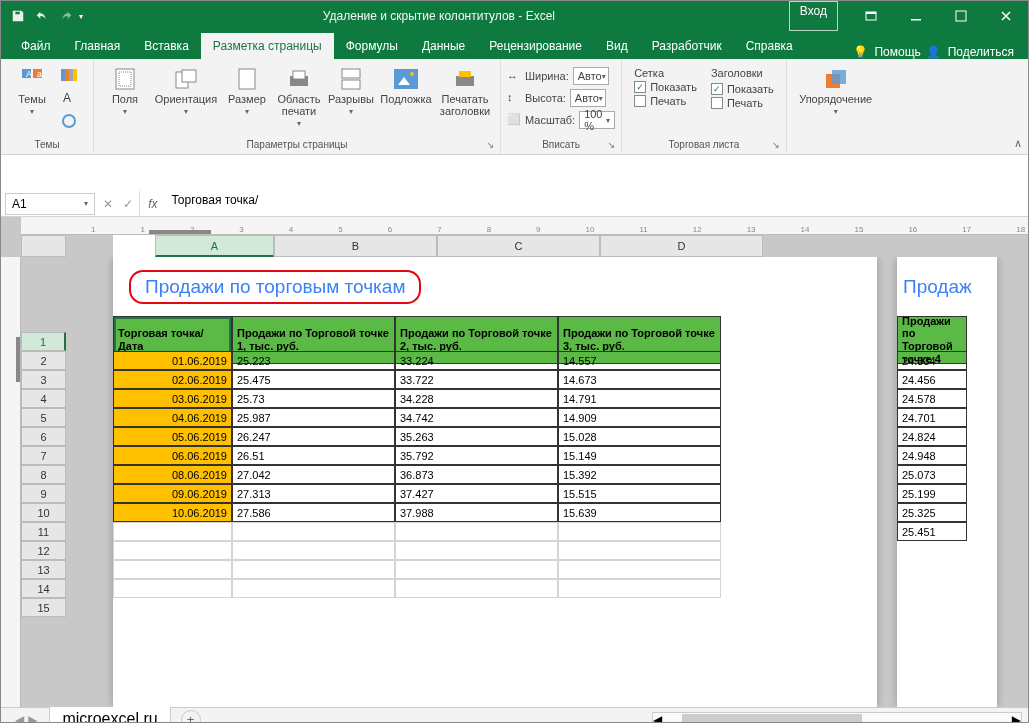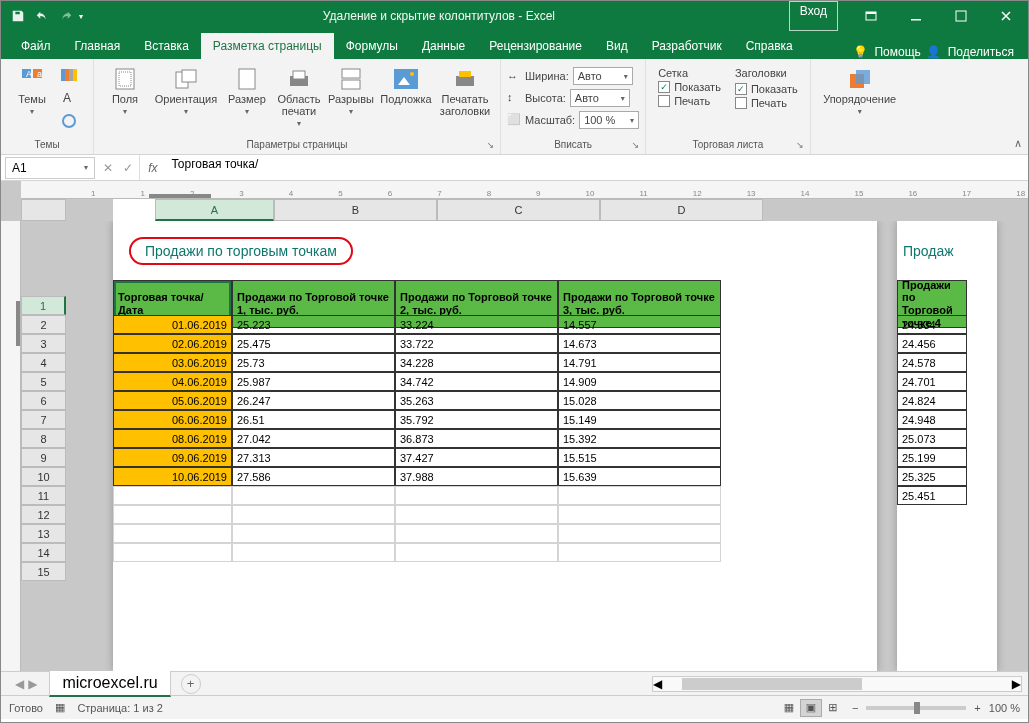--- a/index.html
+++ b/index.html
@@ -28,27 +28,27 @@
 .ribbon-group-body { flex: 1; display: flex; align-items: flex-start; gap: 2px; padding: 4px 2px; }
 .ribbon-group-label { font-size: 10px; color: #555; text-align: center; padding-bottom: 2px; position: relative; }
 .ribbon-group-label .launcher { position: absolute; right: 2px; bottom: 2px; font-size: 9px; color: #777; }
 .big-btn { display: flex; flex-direction: column; align-items: center; width: 50px; padding: 2px; font-size: 11px; color: #444; text-align: center; gap: 2px; }
 .big-btn .ic { width: 24px; height: 24px; display: flex; align-items: center; justify-content: center; }
 .big-btn .lbl { line-height: 1.1; }
 .small-stack { width: 28px; display: flex; flex-direction: column; gap: 3px; }
 .small-btn { width: 20px; height: 20px; display: flex; align-items: center; justify-content: center; }
 .fit-row { display: flex; align-items: center; gap: 4px; font-size: 11px; color: #444; margin-bottom: 2px; }
 .fit-row .fit-ic { width: 14px; height: 14px; }
-.fit-row .fit-input { width: 60px; height: 18px; border: 1px solid #aaa; background: #fff; font-size: 11px; padding: 0 4px; display: flex; align-items: center; justify-content: space-between; }
+.fit-row .fit-input { width: 36px; height: 18px; border: 1px solid #aaa; background: #fff; font-size: 11px; padding: 0 4px; display: flex; align-items: center; justify-content: space-between; }
 .cb-row { display: flex; align-items: center; gap: 4px; font-size: 11px; color: #444; margin-bottom: 2px; }
 .cb { width: 12px; height: 12px; border: 1px solid #888; background: #fff; display: inline-flex; align-items: center; justify-content: center; font-size: 9px; color: #0f7a3f; }
 .ribbon-collapse { position: absolute; right: 6px; bottom: 4px; font-size: 11px; color: #666; }
 
 
-.formula-bar { height: 26px; border-bottom: 1px solid #d4d4d4; display: flex; align-items: center; }
+.formula-bar { height: 26px; border-bottom: 1px solid #d4d4d4; display: flex; align-items: center; margin-top: 36px; }
 .name-box { width: 90px; height: 22px; border: 1px solid #ccc; margin: 0 2px 0 4px; display: flex; align-items: center; padding: 0 6px; font-size: 12px; background: #fff; justify-content: space-between; }
 .fb-btns { display: flex; border-right: 1px solid #ddd; height: 100%; align-items: center; padding: 0 6px; gap: 10px; color: #999; }
 .fx { font-style: italic; font-size: 12px; color: #666; padding: 0 8px; }
 .formula-input { flex: 1; height: 22px; font-size: 12px; padding: 0 6px; }
 
 
 .sheet-area { height: 490px; background: #c8c8c8; position: relative; display: flex; flex-direction: column; overflow: hidden; }
 .ruler-h { height: 18px; background: #f5f5f5; border-bottom: 1px solid #bbb; margin-left: 20px; display: flex; font-size: 8px; color: #888; align-items: flex-end; padding-left: 70px; gap: 45px; position: relative; }
 .ruler-h::before { content: ""; position: absolute; left: 128px; width: 62px; height: 4px; background: #888; bottom: 0; }
 .col-headers { height: 22px; display: flex; margin-left: 20px; }
@@ -65,21 +65,21 @@
 .row-headers { width: 45px; }
 .row-hdr { height: 19px; background: #e6e6e6; border: 1px solid #bbb; font-size: 11px; text-align: center; display: flex; align-items: center; justify-content: center; color: #333; }
 .row-hdr.active { background: #d2e8d9; border-right: 2px solid #217346; color: #217346; }
 .row-hdr.blank { border: none; background: transparent; }
 
 .page-content { background: #fff; box-shadow: 0 0 8px rgba(0,0,0,0.25); }
 .page1 { width: 764px; padding: 0; }
 .page2 { margin-left: 20px; width: 100px; }
 
 .header-zone { height: 59px; display: flex; align-items: center; padding-left: 30px; }
-.header-text { font-size: 14px; color: #0f766e; }
+.header-text { font-size: 19px; color: #3b82f6; }
 .red-circle { border: 2px solid #e30613; border-radius: 14px; padding: 4px 14px; margin-left: -14px; }
 
 .grid-zone { padding: 0; }
 .grid-row { display: flex; height: 19px; }
 .cell { border: 1px solid #333; font-size: 11px; padding: 0 4px; display: flex; align-items: center; overflow: hidden; white-space: nowrap; }
 .cell.hdr { background: #5bb946; font-weight: bold; height: 48px; line-height: 1.15; white-space: normal; }
 .cell.date { background: #ffc000; justify-content: flex-end; }
 .cell.cA { width: 119px; }
 .cell.cB { width: 163px; }
 .cell.cC { width: 163px; }

